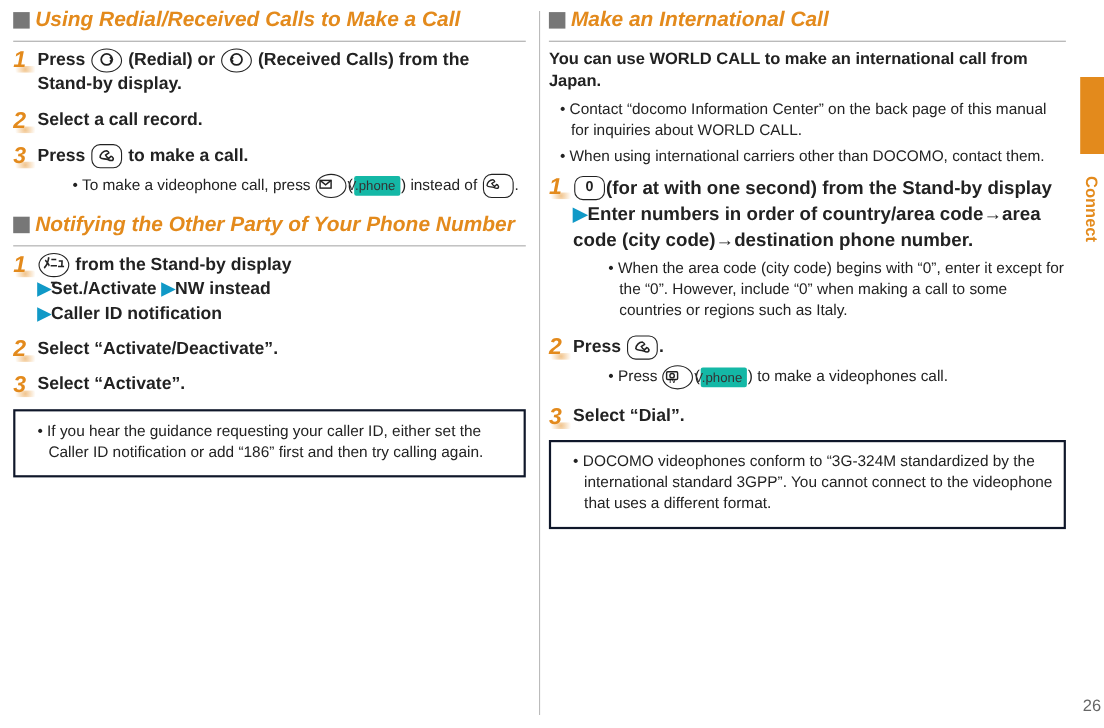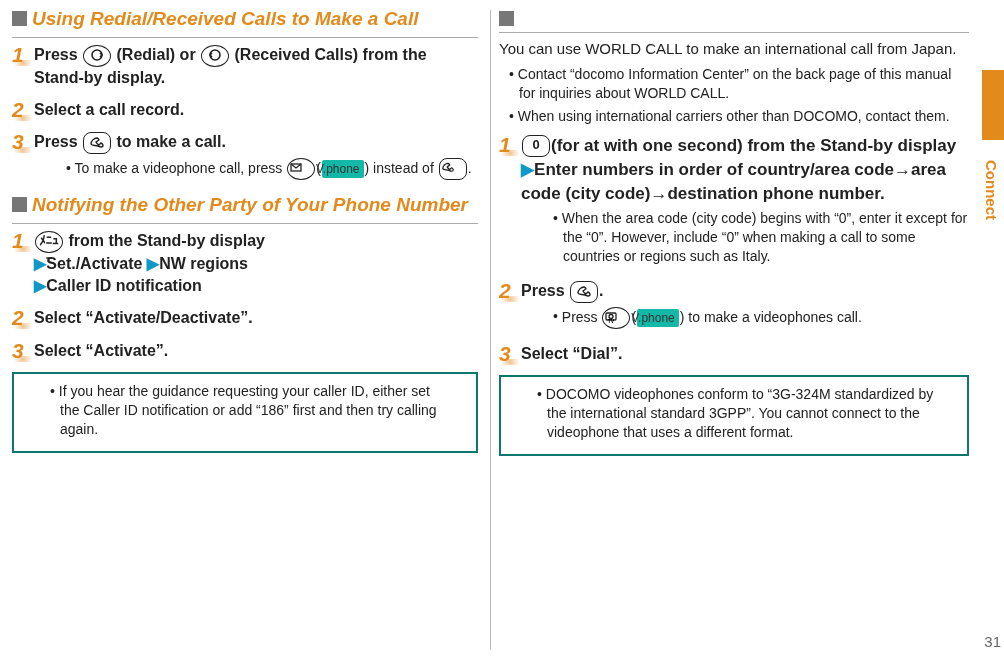--- a/index.html
+++ b/index.html
@@ -21,22 +21,22 @@
   .stepnum::after { content: ""; position: absolute; left: -2px; top: 16px; width: 26px; height: 6px; background: radial-gradient(circle, rgba(227,138,28,0.5) 0%, rgba(227,138,28,0) 70%); }
   .steptext { font-weight: bold; font-size: 16px; line-height: 1.4; }
   .stepbody { margin-left: 22px; margin-top: 4px; font-weight: normal; font-size: 14px; }
   ul.bul { list-style: none; padding-left: 10px; }
   ul.bul li { text-indent: -10px; padding-left: 10px; margin-bottom: 4px; line-height: 1.35; }
   ul.bul li::before { content: "• "; }
   .icon { display: inline-block; border: 1.7px solid #222; border-radius: 8px; min-width: 28px; height: 22px; vertical-align: middle; text-align: center; line-height: 18px; font-size: 11px; font-weight: bold; padding: 0 2px; margin: 0 1px; }
   .icon.round { border-radius: 50%; width: 22px; }
   .chip { display: inline-block; background: #14b8a6; color: #333; font-size: 12px; padding: 1px 4px; border-radius: 2px; vertical-align: middle; margin: 0 1px; }
   .arrow { color: #1099c7; font-weight: bold; }
-  .note-box { border: 2px solid #0f766e; padding: 8px 26px; margin-top: 8px; }
-  .intro { font-weight: normal; font-size: 15px; line-height: 1.35; margin-bottom: 6px; }
+  .note-box { border: 2px solid #0f172a; padding: 8px 10px; margin-top: 8px; }
+  .intro { font-weight: bold; font-size: 15px; line-height: 1.35; margin-bottom: 6px; }
 </style>
 </head>
 <body>
 
 <div class="page">
   <div class="col">
     <div class="heading">
       <div class="hsq"></div>
       <div class="htext">Using Redial/Received Calls to Make a Call</div>
     </div>
@@ -107,21 +107,21 @@
       <div class="htext">Notifying the Other Party of Your Phone Number</div>
     </div>
     <hr class="hr">
 
     <div class="step">
       <div class="stepnum">1</div>
       <div class="steptext">
         <span class="icon round" style="font-size:13px;">ﾒﾆｭｰ</span>
         <span> from the Stand-by display</span><br>
         <span class="arrow">▶</span><span>Set./Activate</span>
-        <span class="arrow">▶</span><span>NW regions</span><br>
+        <span class="arrow">▶</span><span>NW instead</span><br>
         <span class="arrow">▶</span><span>Caller ID notification</span>
       </div>
     </div>
 
     <div class="step">
       <div class="stepnum">2</div>
       <div class="steptext">Select “Activate/Deactivate”.</div>
     </div>
 
     <div class="step">
@@ -134,20 +134,21 @@
           <li>If you hear the guidance requesting your caller ID, either set the Caller ID notification or add “186” first and then try calling again.</li>
         </ul>
     </div>
   </div>
 
   <div class="divider"></div>
 
   <div class="col right">
     <div class="heading">
       <div class="hsq"></div>
+      <div class="htext">Make an International Call</div>
     </div>
     <hr class="hr">
 
     <div class="intro">You can use WORLD CALL to make an international call from Japan.</div>
     <ul class="bul">
       <li>Contact “docomo Information Center” on the back page of this manual for inquiries about WORLD CALL.</li>
       <li>When using international carriers other than DOCOMO, contact them.</li>
     </ul>
 
     <div class="step" style="margin-top:8px;">
@@ -201,15 +202,15 @@
     <div class="note-box">
       <ul class="bul">
           <li>DOCOMO videophones conform to “3G-324M standardized by the international standard 3GPP”. You cannot connect to the videophone that uses a different format.</li>
         </ul>
     </div>
   </div>
 
   <div class="side-tab">
     <div class="orange"></div>
     <div class="label">Connect</div>
-    <div class="pn">31</div>
+    <div class="pn">26</div>
   </div>
 </div>
 
 </body></html>

